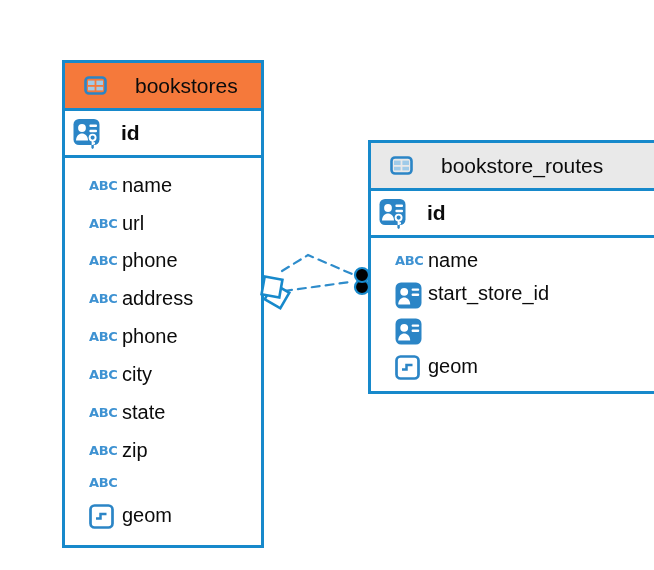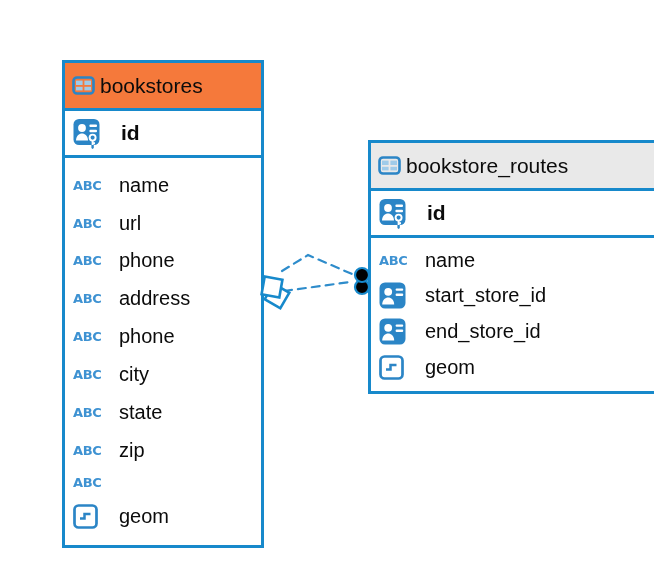--- a/index.html
+++ b/index.html
@@ -19,32 +19,32 @@
     overflow:hidden;
   }
   .erd-canvas{position:absolute;inset:0;background:#ffffff;}
   .table{
     position:absolute;box-sizing:border-box;background:#ffffff;
     border:3.5px solid var(--blue);display:flex;flex-direction:column;z-index:1;
   }
   #table-bookstores{left:62px;top:60px;width:202px;height:488px;}
   #table-routes{left:368px;top:140px;width:308px;height:254px;}
   .thead{
-    flex:0 0 45px;display:flex;align-items:center;gap:4px;padding:0 7px;
+    flex:0 0 45px;display:flex;align-items:center;gap:27px;padding:0 19px;
     border-bottom:3px solid var(--blue);font-size:21px;font-weight:400;
     white-space:nowrap;overflow:hidden;
   }
   #table-bookstores .thead{background:var(--orange);}
   #table-routes .thead{background:var(--gray);}
   .idrow{
     flex:0 0 44px;display:flex;align-items:center;gap:18px;padding:0 8px;
     border-bottom:3px solid var(--blue);font-size:21px;font-weight:700;
   }
   .rows{flex:1;display:flex;flex-direction:column;justify-content:space-evenly;padding:1px 0;}
-  .crow{display:flex;align-items:center;gap:16px;padding:0 8px;font-size:20px;white-space:nowrap;}
+  .crow{display:flex;gap:3px;padding:0 24px;font-size:20px;white-space:nowrap;}
   .cicon{flex:0 0 30px;width:30px;display:flex;align-items:center;justify-content:flex-start;}
   .abc{
     font-family:"DejaVu Sans",sans-serif;font-weight:800;font-size:13px;
     letter-spacing:-0.4px;color:var(--abc-blue);line-height:1;
   }
   .overlay{position:absolute;left:0;top:0;z-index:2;pointer-events:none;}
   .rel-line{stroke:var(--line-blue);stroke-width:2.2;stroke-dasharray:8 6;fill:none;stroke-linecap:round;}
   .many-marker{fill:#ffffff;stroke:var(--blue);stroke-width:2.6;}
   .one-marker{fill:#000000;stroke:var(--blue);stroke-width:2.2;}
 </style>
@@ -201,21 +201,20 @@
     <div class="crow">
       <span class="cicon">
         <svg width="27" height="27" viewBox="0 0 27 27">
           <rect x="0.5" y="0.5" width="26" height="26" rx="5.5" fill="#2B85C6"></rect>
           <circle cx="9.2" cy="9.8" r="3.9" fill="#fff"></circle>
           <path d="M3.2 22.4 c0-4.6 3.2-7 6-7 s6 2.4 6 7 z" fill="#fff"></path>
           <rect x="16.6" y="6.4" width="7.6" height="2.4" rx="1" fill="#fff"></rect>
           <rect x="16.6" y="11.6" width="7.6" height="2.4" rx="1" fill="#fff"></rect>
         </svg>
       </span>
-      <span>end_store_id</span>
     </div>
     <div class="crow">
       <span class="cicon">
         <svg width="25" height="25" viewBox="0 0 25 25">
           <rect x="1.5" y="1.5" width="22" height="22" rx="4" fill="#fff" stroke="#2B85C6" stroke-width="2.7"></rect>
           <path d="M17.5 10 H11.5 V14.5 H7" fill="none" stroke="#2B85C6" stroke-width="2.5"></path>
         </svg>
       </span>
       <span>geom</span>
     </div>

